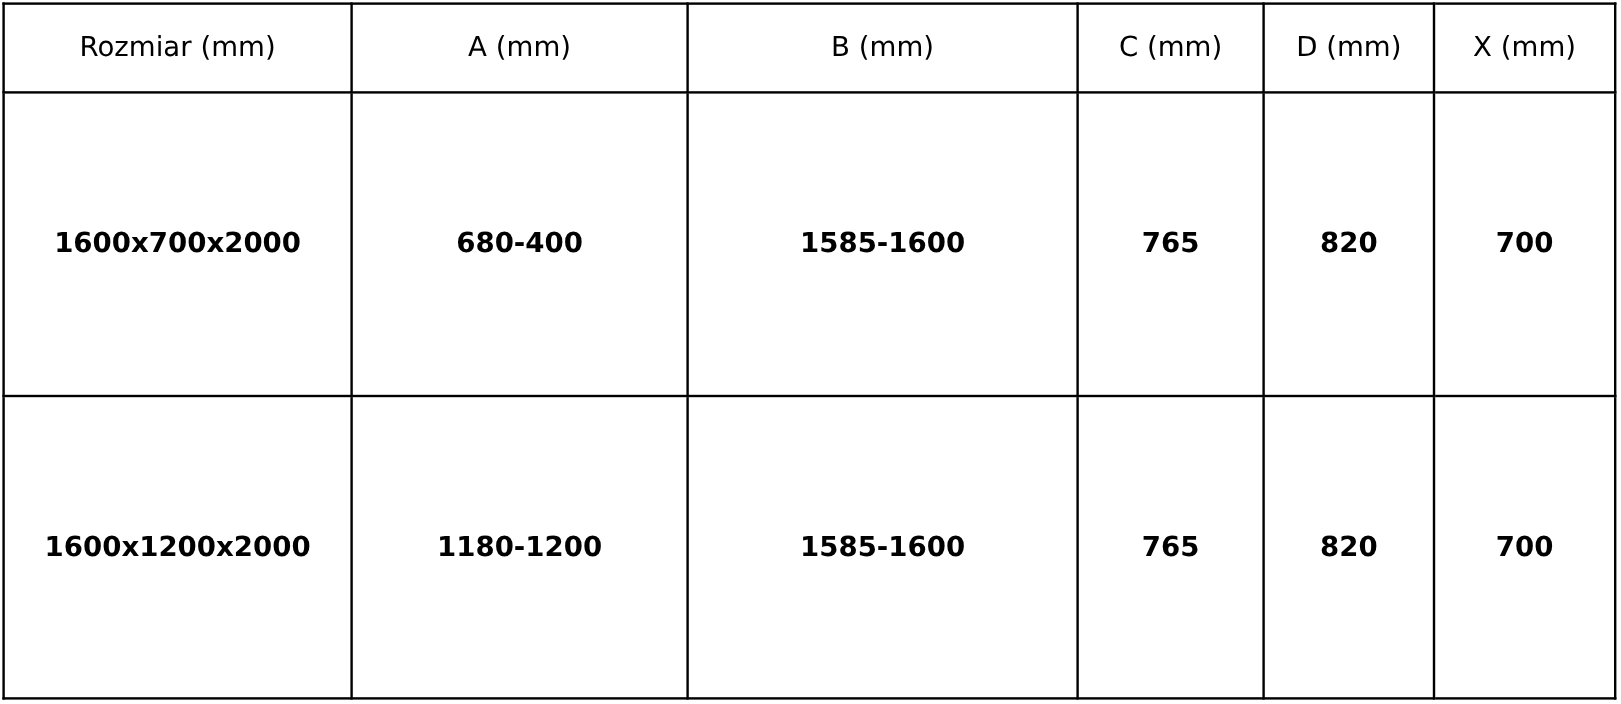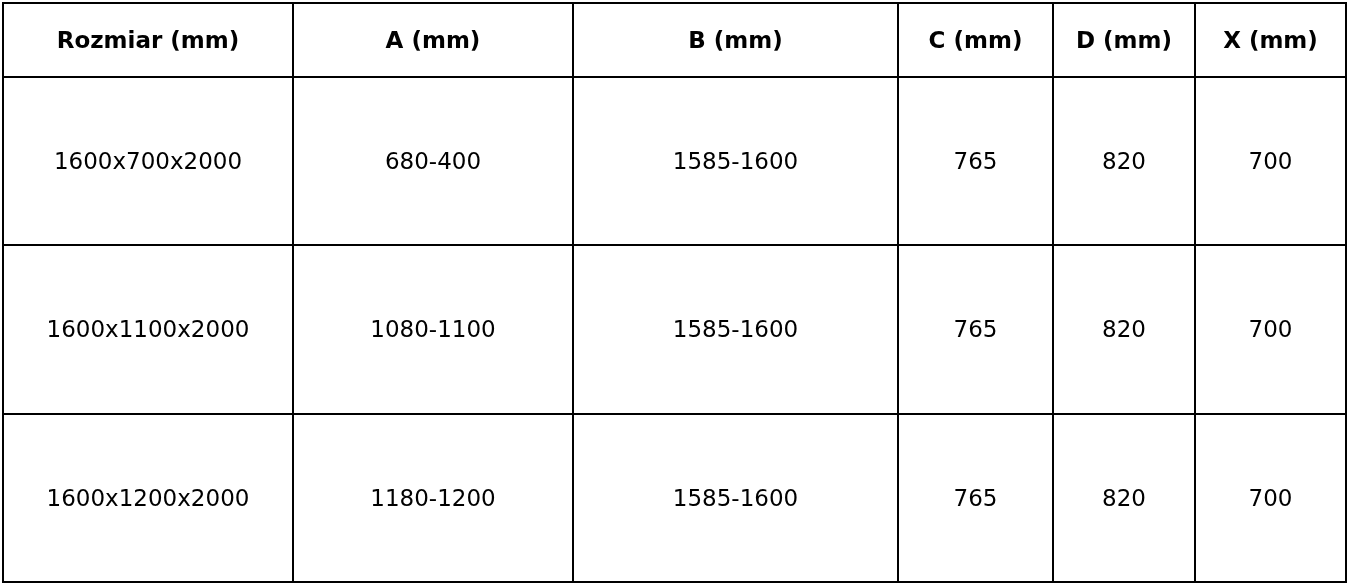--- a/index.html
+++ b/index.html
@@ -29,25 +29,25 @@
   table.size-table th,
   table.size-table td {
     border: 2px solid #000000;
     text-align: center;
     vertical-align: middle;
     font-size: 23px;
     padding: 0 4px;
     white-space: nowrap;
   }
   table.size-table th {
-    font-weight: bold;
+    font-weight: normal;
     height: 72px;
   }
   table.size-table td {
-    font-weight: normal;
+    font-weight: bold;
     height: 64px;
     text-align: center;
   }
   
   col.c-size { width: 290px; }
   col.c-a    { width: 280px; }
   col.c-b    { width: 325px; }
   col.c-c    { width: 155px; }
   col.c-d    { width: 142px; }
   col.c-x    { width: 151px; }
@@ -78,28 +78,20 @@
     <tbody>
       <tr>
         <td>1600x700x2000</td>
         <td>680-400</td>
         <td>1585-1600</td>
         <td>765</td>
         <td>820</td>
         <td>700</td>
       </tr>
       <tr>
-        <td>1600x1100x2000</td>
-        <td>1080-1100</td>
-        <td>1585-1600</td>
-        <td>765</td>
-        <td>820</td>
-        <td>700</td>
-      </tr>
-      <tr>
         <td>1600x1200x2000</td>
         <td>1180-1200</td>
         <td>1585-1600</td>
         <td>765</td>
         <td>820</td>
         <td>700</td>
       </tr>
     </tbody>
   </table>
 </div>

